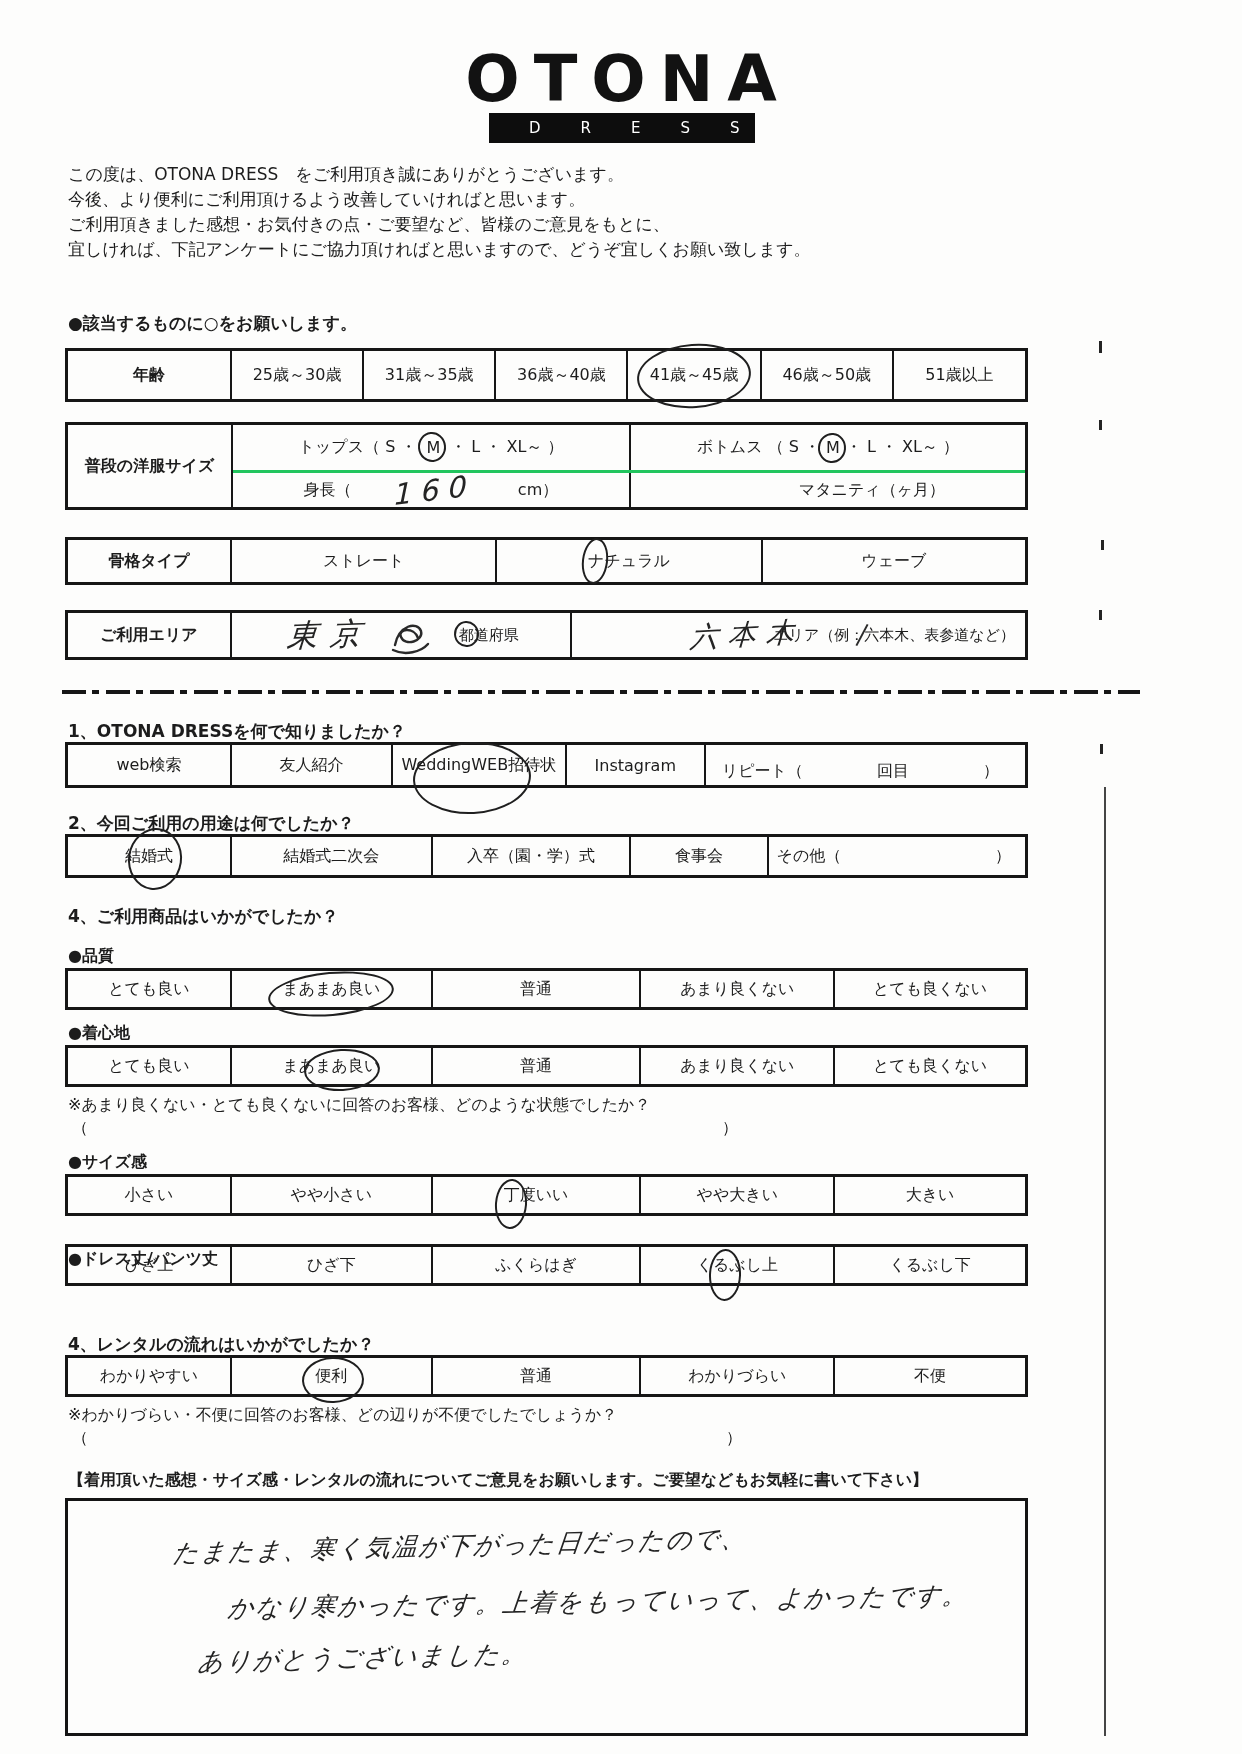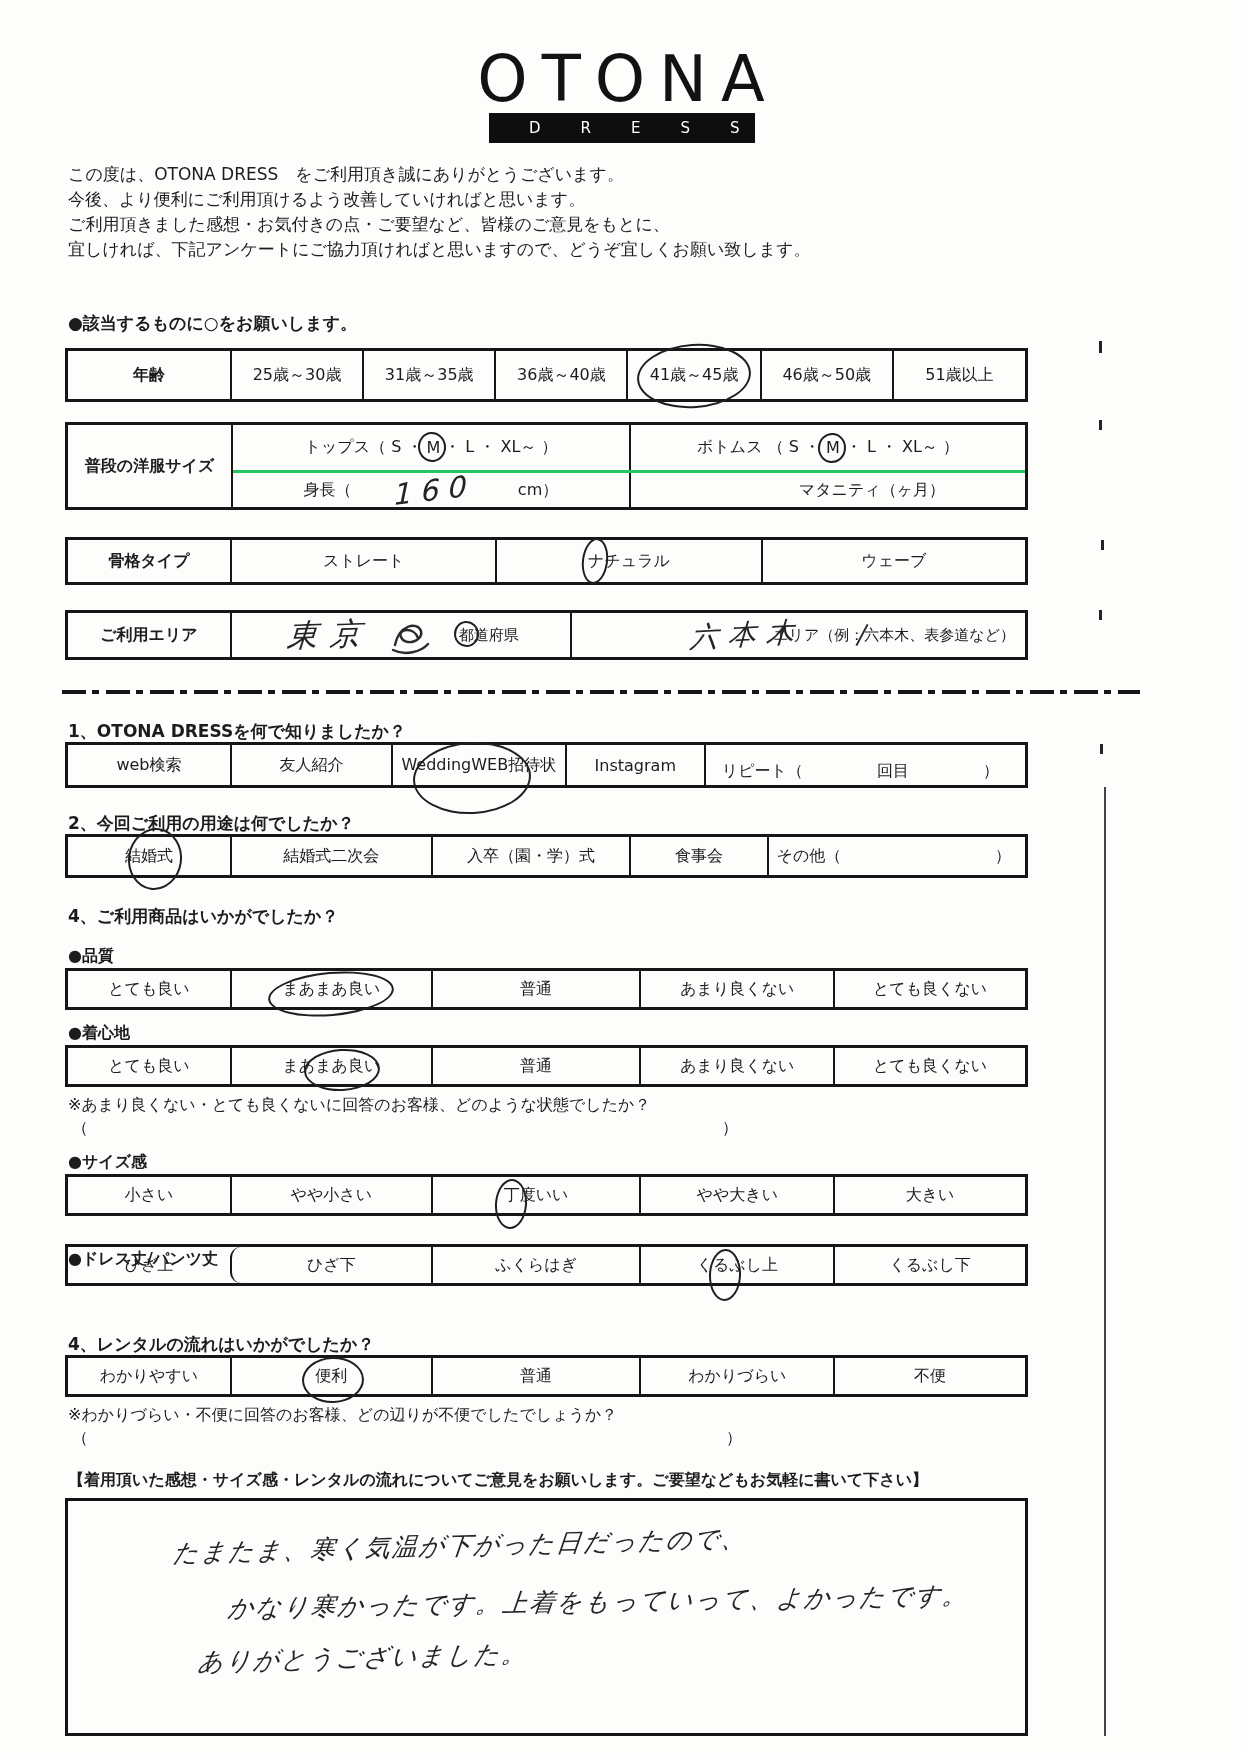--- a/index.html
+++ b/index.html
@@ -6,21 +6,21 @@
   html,body { background:#e8e8e8; }
   .page {
     position:relative; width:1242px; height:1754px; margin:0 auto;
     background:#fdfdfc; color:#1c1c1c;
     font-family:"DejaVu Sans","Liberation Sans",sans-serif;
     overflow:hidden;
   }
   
   .logo-title {
     position:absolute; left:0; right:0; top:42px; text-align:center;
-    font-size:64px; letter-spacing:14px; text-indent:14px; color:#121212; font-weight:400;
+    font-size:64px; letter-spacing:14px; text-indent:14px; color:#121212; font-weight:700;
   }
   .logo-bar {
     position:absolute; left:489px; top:113px; width:266px; height:30px;
     background:#0d0d0d; color:#ffffff; text-align:center;
     font-size:15px; line-height:30px; letter-spacing:40px; text-indent:40px;
   }
   
   .intro { position:absolute; left:68px; top:162px; font-size:17px; line-height:25px; }
   .h-bold { position:absolute; font-size:17px; font-weight:700; }
   .note-line { position:absolute; font-size:16px; }
@@ -105,21 +105,21 @@
         <span>51歳以上</span>
       </div>
   </div>
 
   <div class="tbl" style="left:65px;top:422px;width:963px;height:88px;">
     <div class="t-cell t-label" style="width:163px;">
         <span>普段の洋服サイズ</span>
       </div>
     <div class="vstack" style="width:794px;border-left:2px solid #161616;">
       <div class="hrow" style="height:45px;">
-        <div class="t-cell" style="width:397px;gap:4px;">
+        <div class="t-cell" style="width:397px;gap:10px;">
           <span>トップス（ S ・</span>
           <span class="cw"><span>M</span><i class="circ" style="left:-8px;top:-6px;width:28px;height:30px;transform:rotate(-6deg);"></i></span>
           <span>・ L ・ XL～ ）</span>
         </div>
         <div class="t-cell bl" style="width:397px;gap:6px;">
           <span>ボトムス （ S ・</span>
           <span class="cw"><span>M</span><i class="circ" style="left:-8px;top:-5px;width:28px;height:30px;transform:rotate(5deg);"></i></span>
           <span>・ L ・ XL～ ）</span>
         </div>
       </div>
@@ -284,21 +284,21 @@
     <div class="t-cell" style="width:193px;">
         <span>大きい</span>
       </div>
   </div>
 
   <div class="h-bold" style="left:68px;top:1222px;font-size:16px;margin-top:27px;">●ドレス丈/パンツ丈</div>
   <div class="tbl" style="left:65px;top:1244px;width:963px;height:42px;">
     <div class="t-cell" style="width:163px;">
         <span>ひざ上</span>
       </div>
-    <div class="t-cell" style="width:202px;border-radius:11px;">
+    <div class="t-cell" style="width:202px;">
         <span>ひざ下</span>
       </div>
     <div class="t-cell" style="width:210px;">
         <span>ふくらはぎ</span>
       </div>
     <div class="t-cell" style="width:195px;">
       <span>くるぶし上</span>
       <i class="circ" style="left:68px;top:2px;width:32px;height:52px;transform:rotate(2deg);"></i>
     </div>
     <div class="t-cell" style="width:193px;">

